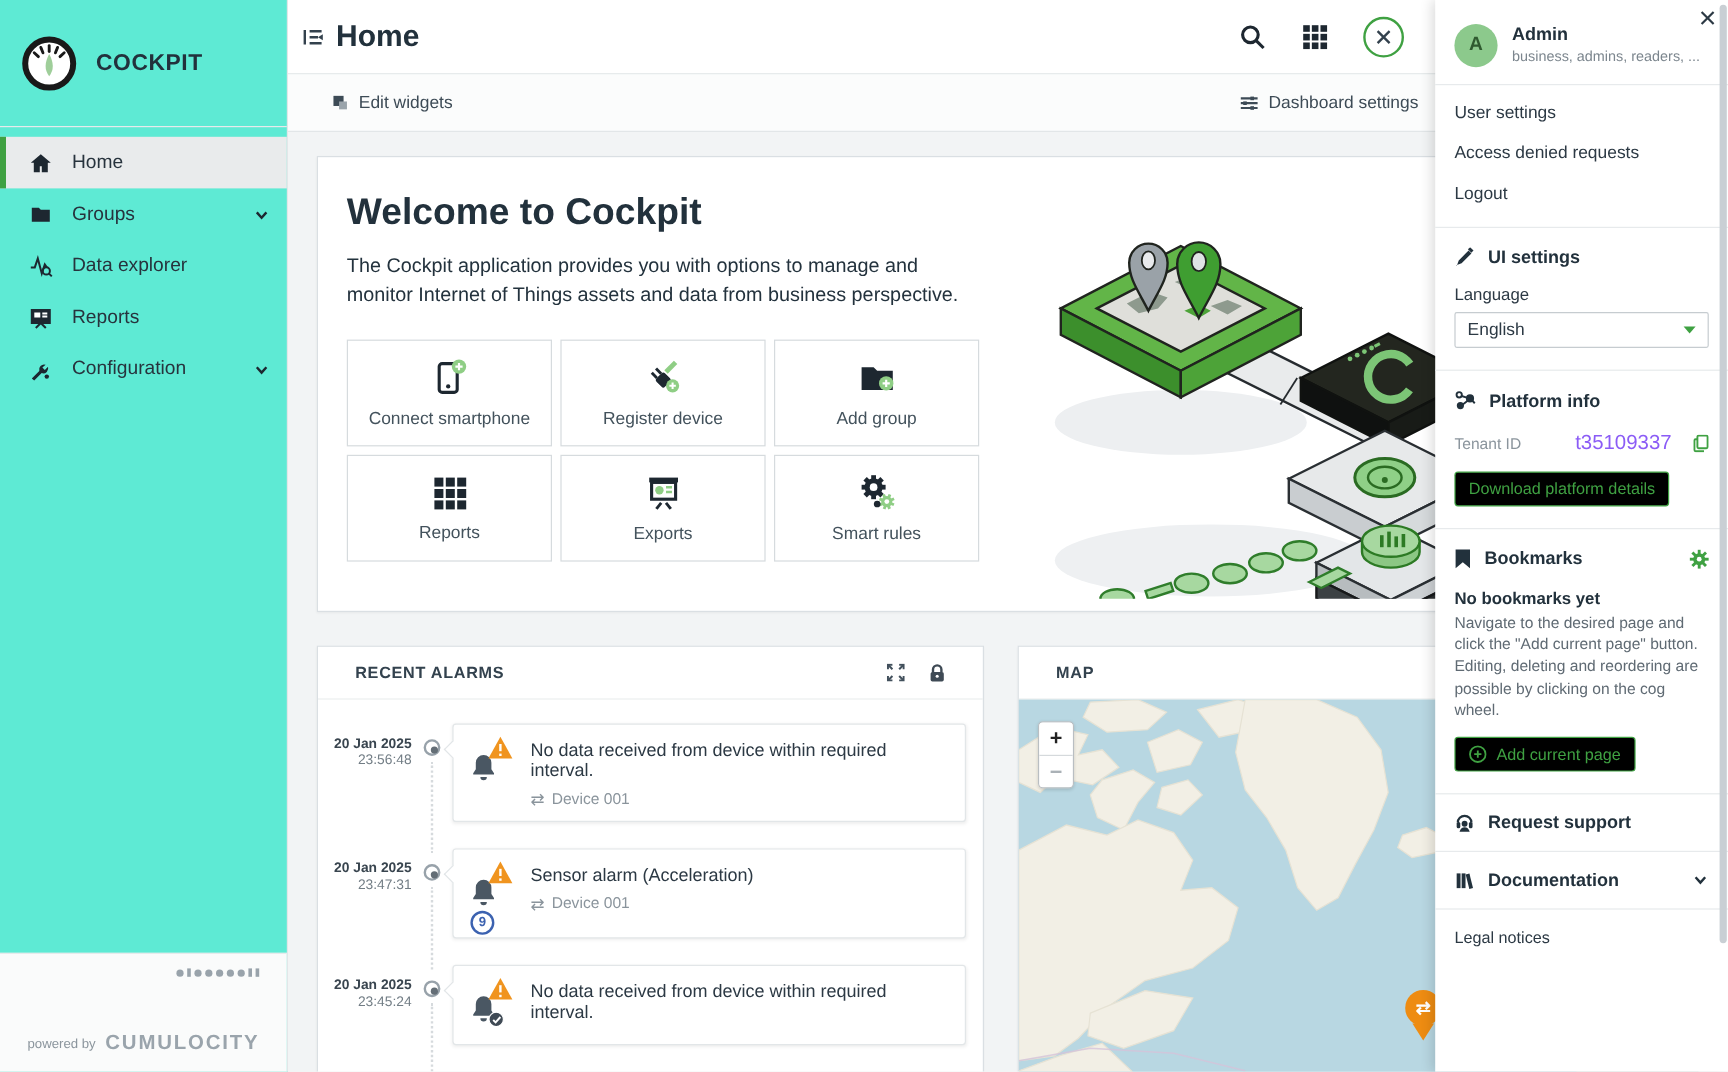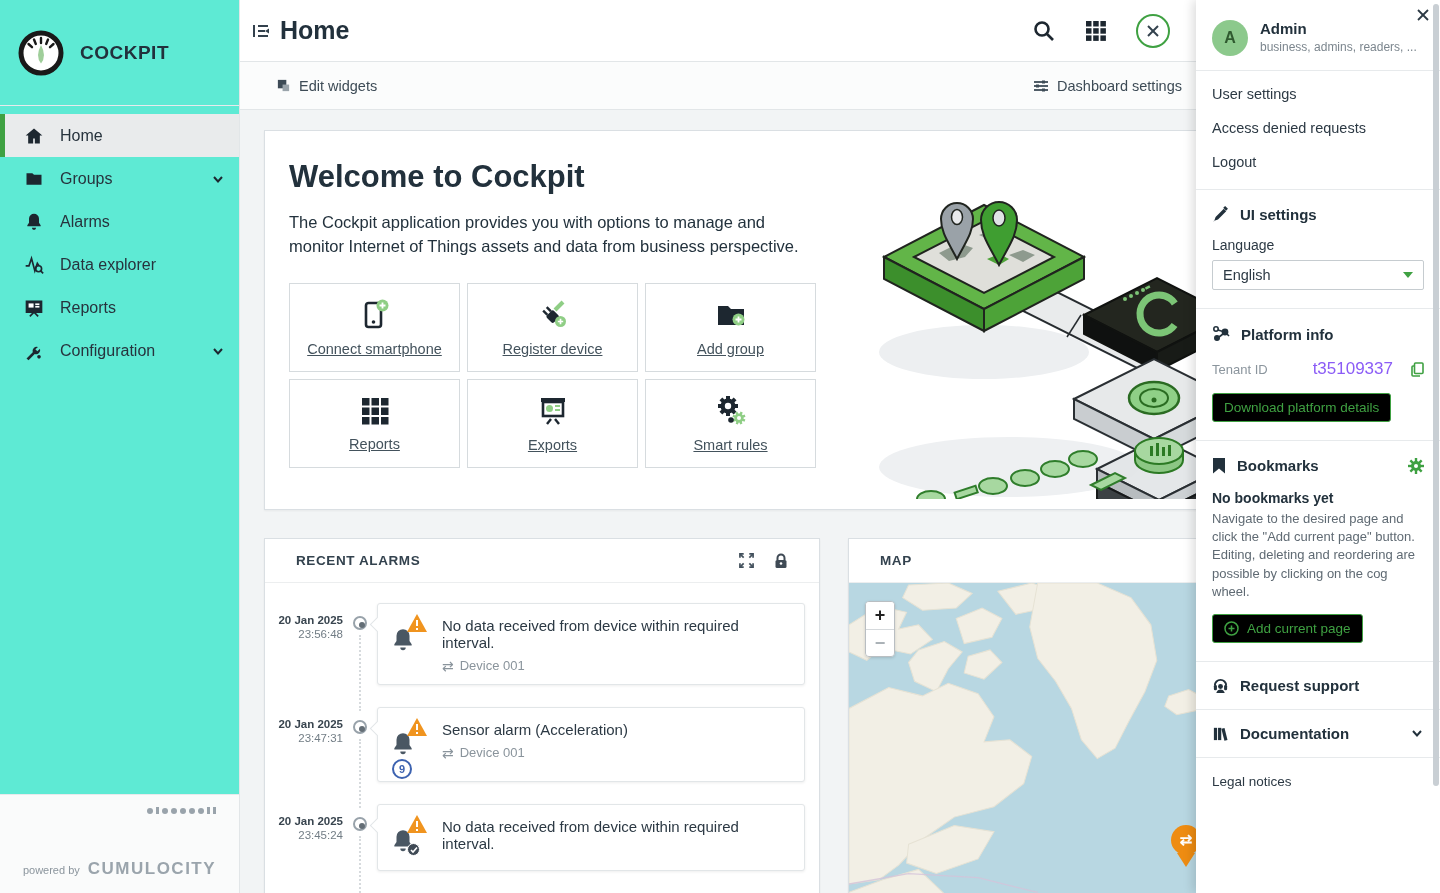--- a/index.html
+++ b/index.html
@@ -37,21 +37,21 @@
   .actionbar .act { display:flex; align-items:center; gap:8px; cursor:pointer; }
   .actionbar .right { margin-left:auto; }
 
   .content { position:absolute; top:110px; left:0; right:0; bottom:0; padding:20px 24px; overflow:hidden; }
 
   
   .welcome-card { position:relative; height:380px; background:#fff; border:1px solid #dadfe3; box-shadow:0 1px 2px rgba(0,0,0,.05); padding:28px 24px; overflow:hidden; }
   .welcome-title { font-size:31px; font-weight:600; color:#22313c; margin-bottom:16px; }
   .welcome-desc { width:525px; font-size:16.5px; line-height:1.45; color:#23323d; }
   .tiles { margin-top:24px; display:grid; grid-template-columns:repeat(3,171px); gap:7px; }
-  .tile { height:89px; background:#fff; border:1px solid #d6dbde; display:flex; flex-direction:column; align-items:center; justify-content:center; gap:9px; font-size:14.5px; color:#43525c; cursor:pointer;text-decoration:underline; }
+  .tile { height:89px; background:#fff; border:1px solid #d6dbde; display:flex; flex-direction:column; align-items:center; justify-content:center; gap:9px; font-size:14.5px; color:#43525c; cursor:pointer; }
   .illu { position:absolute; left:594px; top:16px; }
 
   
   .widgets-row { display:flex; gap:28px; margin-top:28px; height:370px; }
   .widget { background:#fff; border:1px solid #dadfe3; box-shadow:0 1px 2px rgba(0,0,0,.05); display:flex; flex-direction:column; }
   .widget-header { height:44px; flex:0 0 44px; display:flex; align-items:center; padding:0 31px; border-bottom:1px solid #eceeef; }
   .widget-title { font-size:13.5px; font-weight:bold; letter-spacing:.6px; color:#33424e; }
   .widget-hicons { margin-left:auto; display:flex; align-items:center; gap:20px; color:#42505c; }
 
   .alarms-widget { width:556px; }
@@ -155,29 +155,20 @@
           <svg width="20" height="20" viewBox="0 0 24 24" fill="#1d2730">
             <path d="M3 5h7l2 2h9v12H3z"></path>
           </svg>
         </span>
       <span class="lbl">Groups</span>
       <span class="ic">
           <svg width="14" height="14" viewBox="0 0 14 14" fill="none" stroke="#1d2730" stroke-width="2">
             <polyline points="3,5 7,9.5 11,5"></polyline>
           </svg>
         </span>
-    </div>
-    <div class="nav-item">
-      <span class="ic">
-          <svg width="20" height="20" viewBox="0 0 24 24" fill="#1d2730">
-            <path d="M12 2a6 6 0 0 0-6 6v5l-2 3v1h16v-1l-2-3V8a6 6 0 0 0-6-6z"></path>
-            <path d="M9.5 19a2.5 2.5 0 0 0 5 0z"></path>
-          </svg>
-        </span>
-      <span class="lbl">Alarms</span>
     </div>
     <div class="nav-item">
       <span class="ic">
           <svg width="20" height="20" viewBox="0 0 24 24" fill="none" stroke="#1d2730" stroke-width="2">
             <polyline points="2,13 6,13 9,4 13,19 16,10 18,13"></polyline>
             <circle cx="17.5" cy="16.5" r="3.6"></circle>
             <line x1="20" y1="19" x2="23" y2="22"></line>
           </svg>
         </span>
       <span class="lbl">Data explorer</span>

